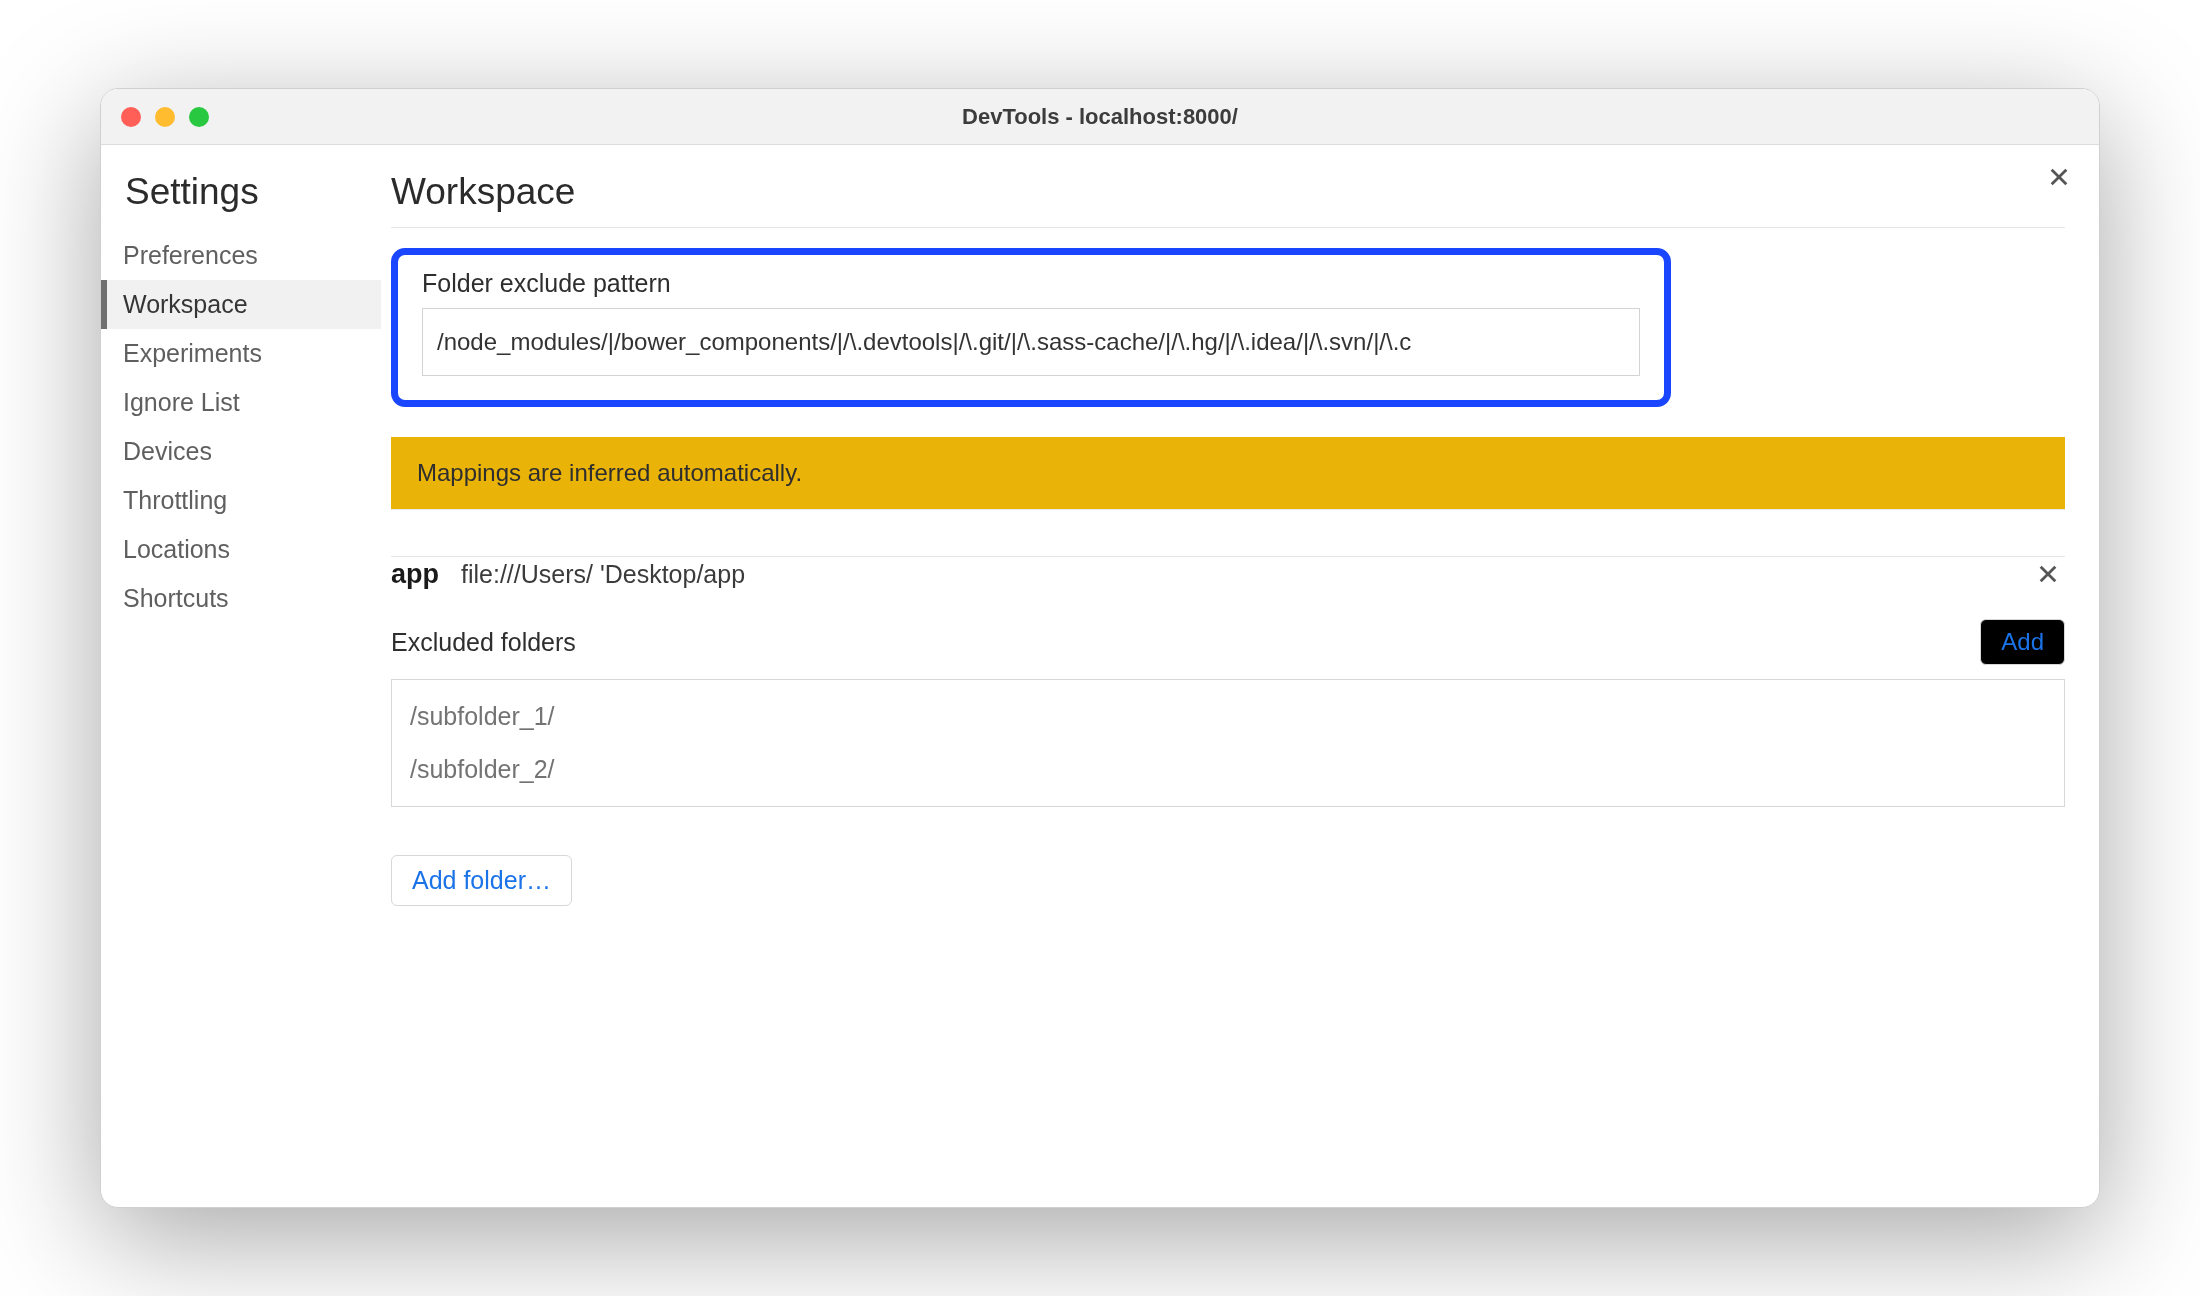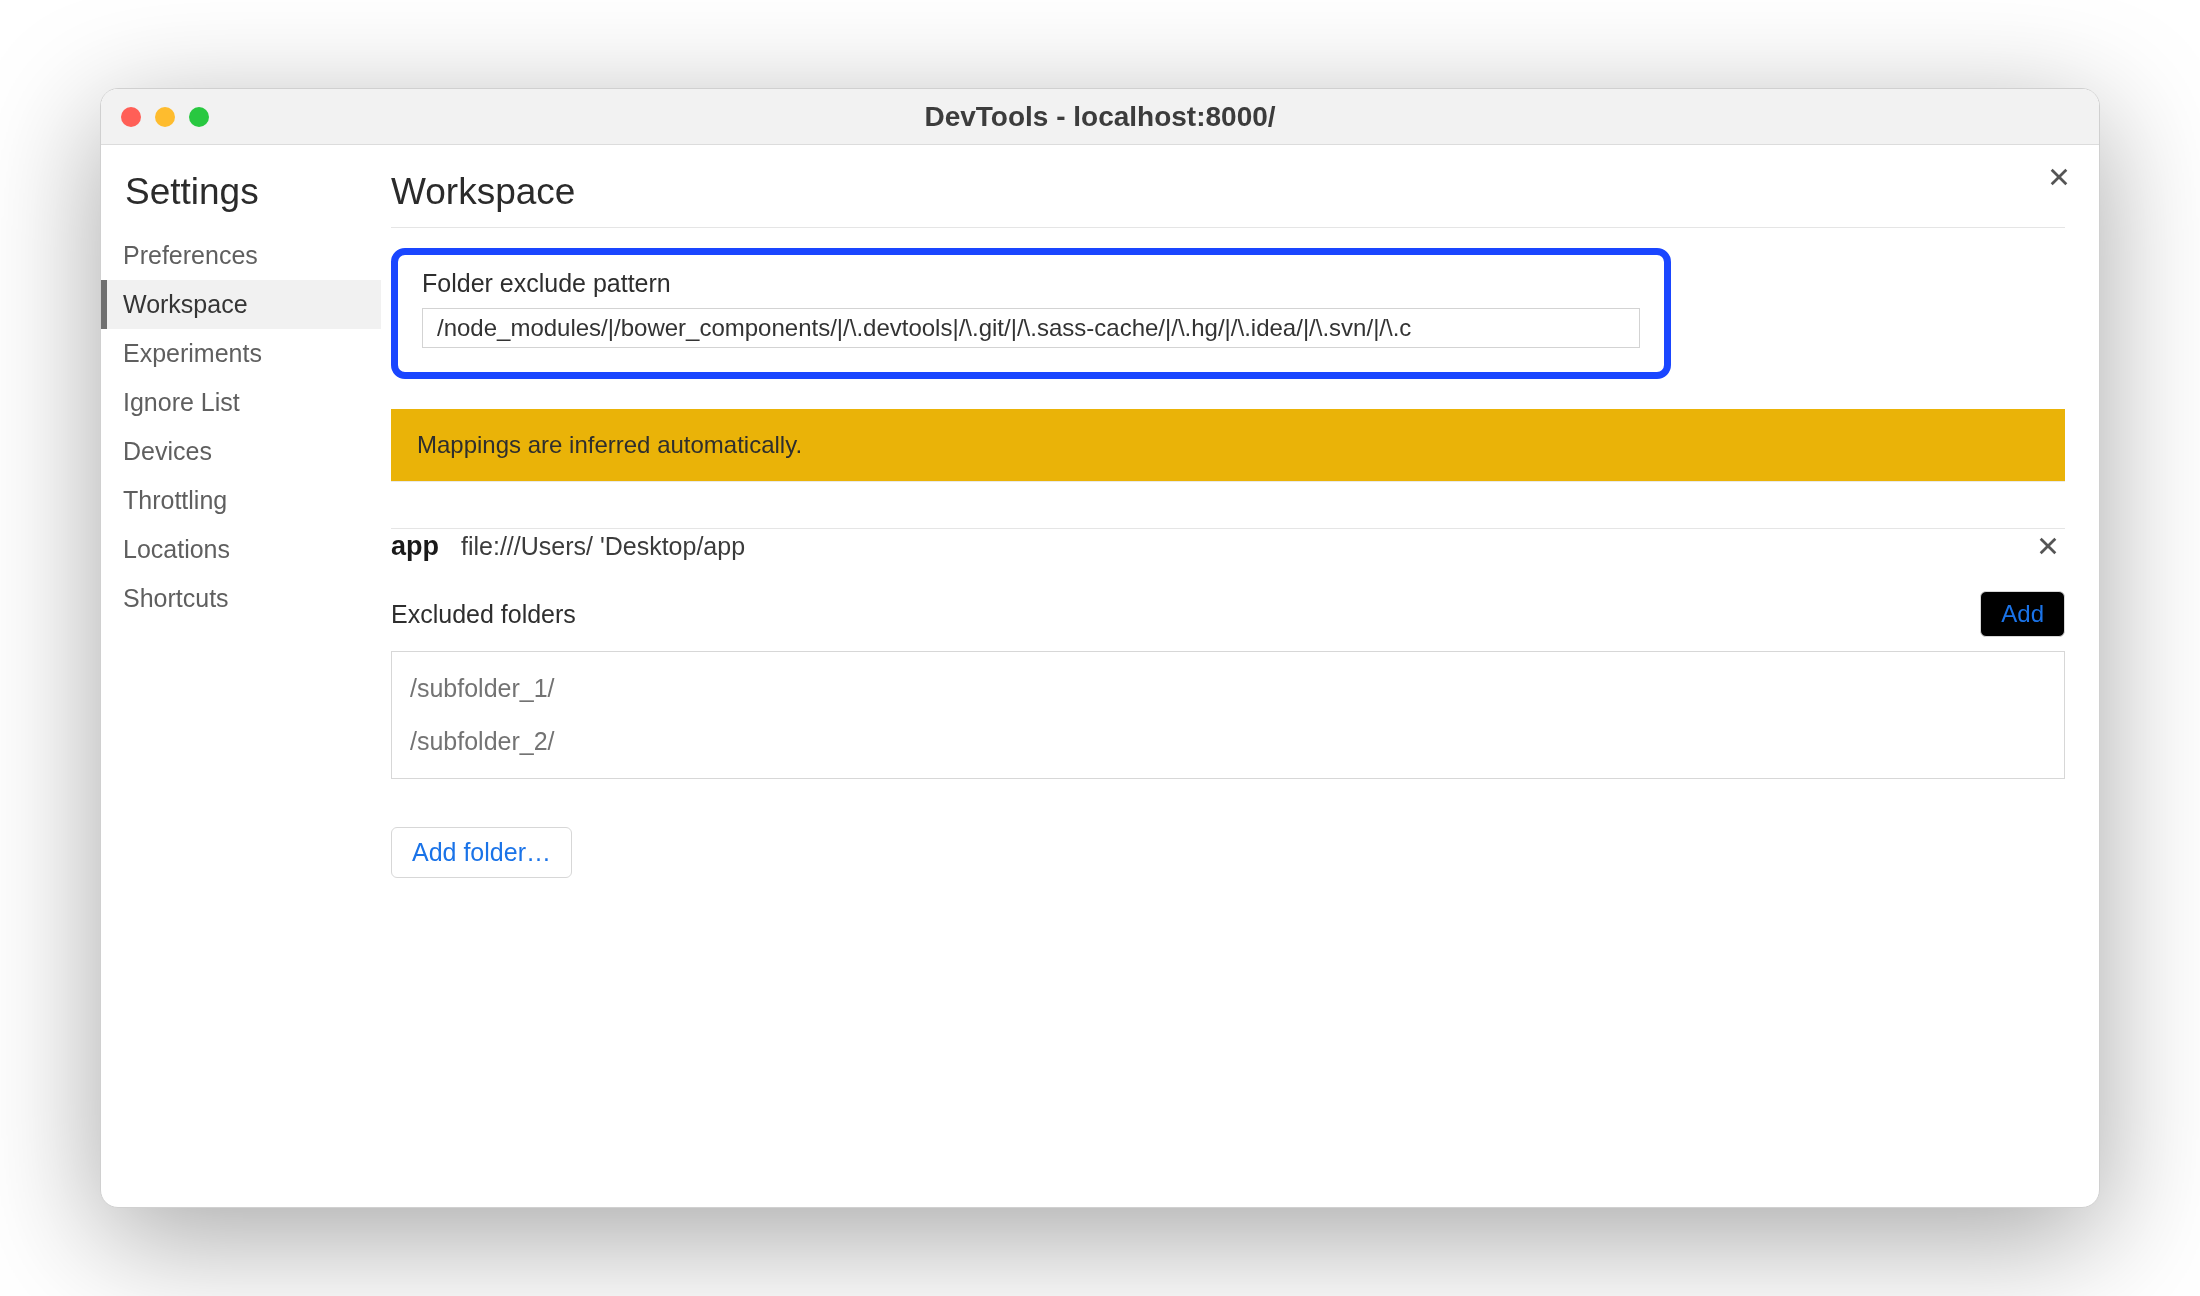--- a/index.html
+++ b/index.html
@@ -40,21 +40,21 @@
       margin-left: 20px;
     }
     .tl { width: 20px; height: 20px; border-radius: 50%; }
     .tl-red { background: #ff5f57; }
     .tl-yellow { background: #febc2e; }
     .tl-green { background: #28c840; }
     .title {
       position: absolute;
       left: 0; right: 0;
       text-align: center;
-      font-size: 28px;
+      font-size: 22px;
       font-weight: 600;
       color: #3c3c3c;
     }
     .content {
       flex: 1;
       display: flex;
       position: relative;
     }
     .close-x {
       position: absolute;
@@ -109,21 +109,21 @@
       width: 1280px;
       margin-bottom: 30px;
     }
     .highlight-box .label {
       font-size: 25px;
       color: #2e2e2e;
       margin-bottom: 10px;
     }
     .pattern-input {
       width: 100%;
-      height: 40px;
+      height: 68px;
       border: 1px solid #d3d3d3;
       font-size: 24px;
       color: #333;
       padding: 0 14px;
       font-family: inherit;
       outline: none;
     }
     .info-banner {
       background: #eab308;
       padding: 22px 26px;

